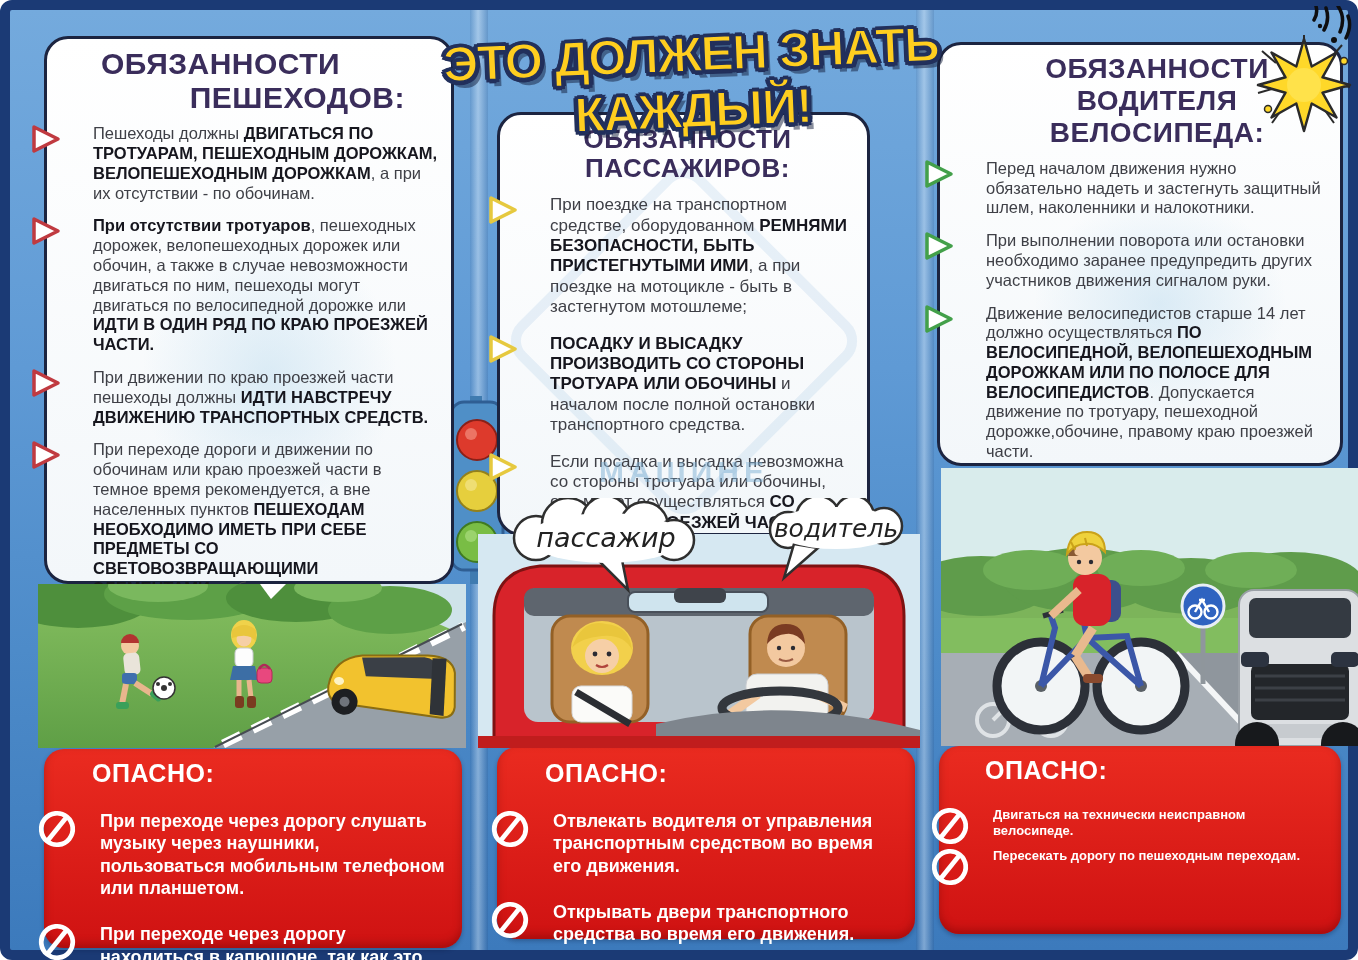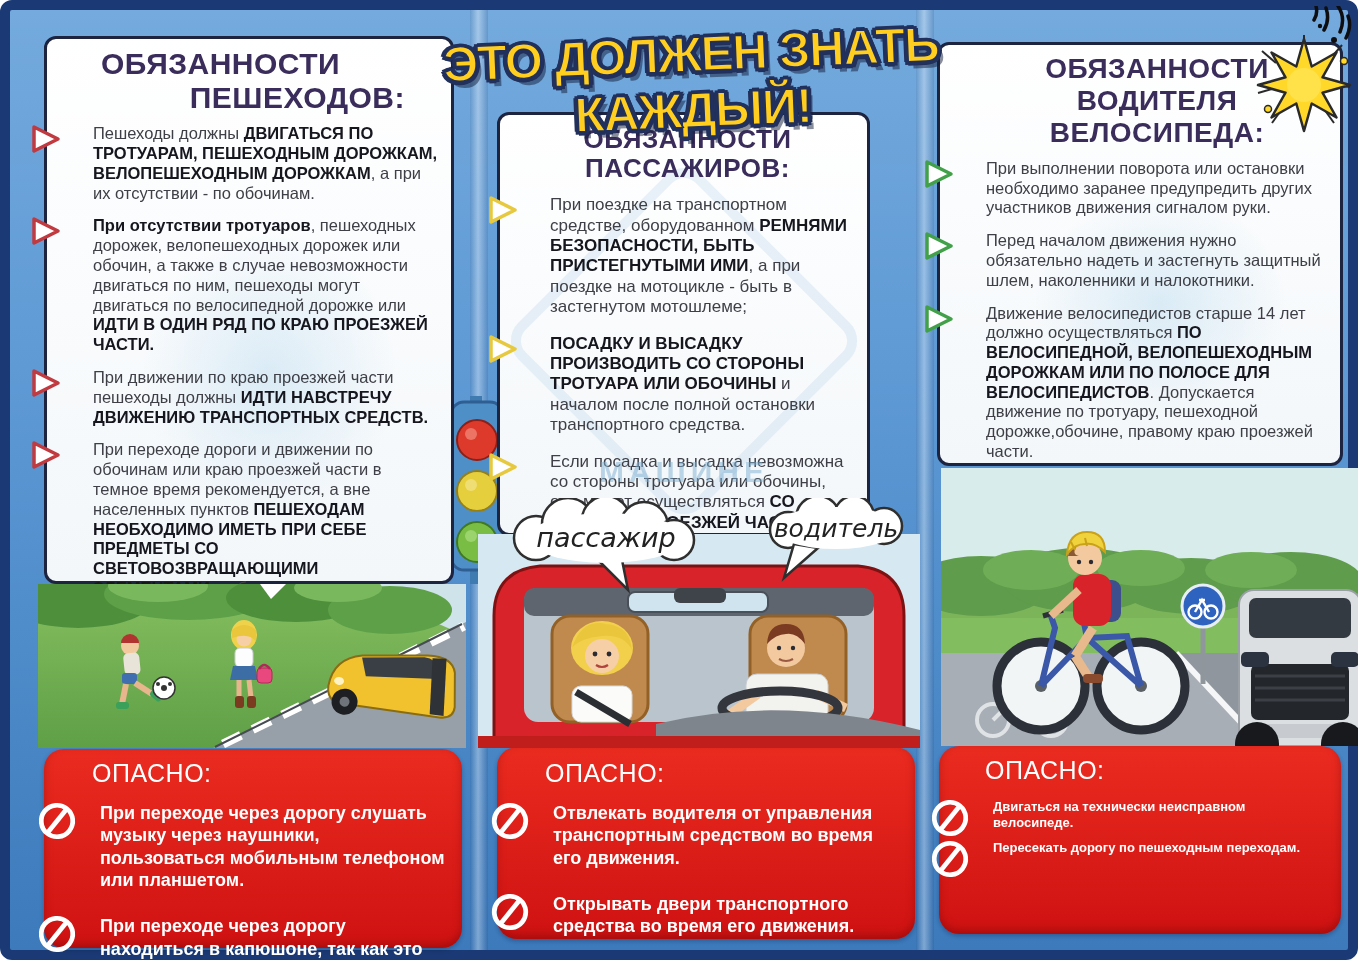--- a/index.html
+++ b/index.html
@@ -10,21 +10,21 @@
   .fold{position:absolute;top:0;bottom:0;width:18px;z-index:1;
     background:linear-gradient(90deg,rgba(10,40,90,.10),rgba(255,255,255,.34) 45%,rgba(10,40,90,.14));}
   
   .main-title{position:absolute;left:322px;top:16px;width:720px;z-index:6;text-align:center;
     transform:rotate(-2.4deg);font-size:49px;font-weight:bold;letter-spacing:-1px;color:#ffce1f;
     -webkit-text-stroke:1.5px #22305c;
     text-shadow:-3px -2px 0 #22305c,3px -2px 0 #22305c,-3px 3px 0 #22305c,3px 3px 0 #22305c,
       0 -3px 0 #22305c,0 4px 0 #22305c,-4px 0 0 #22305c,4px 0 0 #22305c,5px 7px 0 rgba(18,28,58,.5);}
   
   .panel{position:absolute;z-index:2;background:linear-gradient(180deg,#ffffff,#f3f7fa);
-    border:3px solid #1c2440;border-radius:12px;box-sizing:border-box;}
+    border:3px solid #1c2440;border-radius:24px;box-sizing:border-box;}
   .panel-left{left:34px;top:26px;width:410px;height:548px;padding:8px 12px 0 46px;}
   .panel-mid{left:487px;top:102px;width:373px;height:424px;padding:10px 14px 0 50px;}
   .panel-right{left:927px;top:32px;width:406px;height:424px;padding:8px 12px 0 46px;}
   .hdr{font-weight:bold;color:#3a2d5b;line-height:1.12;letter-spacing:.5px;}
   .panel-left .hdr{font-size:30px;margin-bottom:10px;}
   .panel-left .hdr .l1{padding-left:8px;}
   .panel-left .hdr .l2{text-align:right;padding-right:34px;}
   .panel-mid .hdr{font-size:26px;text-align:center;margin-bottom:12px;margin-left:-28px;}
   .panel-right .hdr{font-size:28px;text-align:center;margin-bottom:10px;line-height:1.14;}
   .rule{position:relative;font-size:16.5px;line-height:1.2;color:#3f4047;margin-bottom:13px;}
@@ -38,21 +38,21 @@
   .panel .wm-blob{position:absolute;inset:0;border-radius:22px;z-index:-1;
     background:radial-gradient(closest-side at 55% 62%,rgba(150,200,230,.30),rgba(150,200,230,0) 70%);}
   .sun{position:absolute;right:-14px;top:-10px;width:100px;height:100px;z-index:3;}
   
   .danger{position:absolute;z-index:2;background:linear-gradient(180deg,#ea2b20,#cf1212);
     border-radius:20px;box-sizing:border-box;color:#fff;
     box-shadow:inset 0 -4px 8px rgba(90,0,0,.35), 0 2px 4px rgba(10,20,50,.3);}
   .danger-left{left:34px;top:739px;width:418px;height:199px;padding:10px 14px 0 56px;}
   .danger-mid{left:487px;top:737px;width:418px;height:192px;padding:12px 14px 0 56px;}
   .danger-right{left:929px;top:736px;width:402px;height:188px;padding:10px 12px 0 54px;}
-  .danger .dhdr{font-size:25px;font-weight:normal;letter-spacing:.5px;margin:0 0 14px -8px;}
+  .danger .dhdr{font-size:25px;font-weight:bold;letter-spacing:.5px;margin:0 0 22px -8px;}
   .ditem{position:relative;font-size:18px;font-weight:bold;line-height:1.24;margin-bottom:17px;}
   .danger-mid .ditem{margin-bottom:24px;}
   .danger-right .ditem{font-size:13px;margin-bottom:9px;}
   .noicon{position:absolute;left:-64px;top:-2px;width:42px;height:42px;transform:rotate(-6deg);}
   
   .illo{position:absolute;z-index:3;}
   .illo-left{left:28px;top:574px;width:428px;height:164px;}
   .illo-mid{left:468px;top:488px;width:442px;height:250px;}
   .illo-right{left:931px;top:458px;width:420px;height:278px;}
   .tlight{position:absolute;left:438px;top:386px;width:58px;height:188px;z-index:1;}
@@ -156,27 +156,27 @@
     </svg>
     <div class="hdr">
       <div>ОБЯЗАННОСТИ</div>
       <div>ВОДИТЕЛЯ</div>
       <div>ВЕЛОСИПЕДА:</div>
     </div>
     <div class="rule">
       <svg class="tri" viewBox="0 0 30 30">
           <polygon points="3,3 27,15 3,27" fill="#fff" stroke-width="3.5" stroke-linejoin="round" stroke="#43a04a"></polygon>
         </svg>
+      <span><span>Перед началом движения нужно обязательно надеть и застегнуть защитный шлем, наколенники и налокотники.</span></span>
+    </div>
+    <div class="rule">
+      <svg class="tri" viewBox="0 0 30 30">
+          <polygon points="3,3 27,15 3,27" fill="#fff" stroke-width="3.5" stroke-linejoin="round" stroke="#43a04a"></polygon>
+        </svg>
       <span><span>При выполнении поворота или остановки необходимо заранее предупредить других участников движения сигналом руки.</span></span>
-    </div>
-    <div class="rule">
-      <svg class="tri" viewBox="0 0 30 30">
-          <polygon points="3,3 27,15 3,27" fill="#fff" stroke-width="3.5" stroke-linejoin="round" stroke="#43a04a"></polygon>
-        </svg>
-      <span><span>Перед началом движения нужно обязательно надеть и застегнуть защитный шлем, наколенники и налокотники.</span></span>
     </div>
     <div class="rule">
       <svg class="tri" viewBox="0 0 30 30">
           <polygon points="3,3 27,15 3,27" fill="#fff" stroke-width="3.5" stroke-linejoin="round" stroke="#43a04a"></polygon>
         </svg>
       <span><span>Движение велосипедистов старше 14 лет должно осуществляться </span><span class="b">ПО ВЕЛОСИПЕДНОЙ, ВЕЛОПЕШЕХОДНЫМ ДОРОЖКАМ ИЛИ ПО ПОЛОСЕ ДЛЯ ВЕЛОСИПЕДИСТОВ</span><span>. Допускается движение по тротуару, пешеходной дорожке,обочине, правому краю проезжей части.</span></span>
     </div>
   </section>
 
   <svg class="illo illo-left" viewBox="0 0 428 164">

